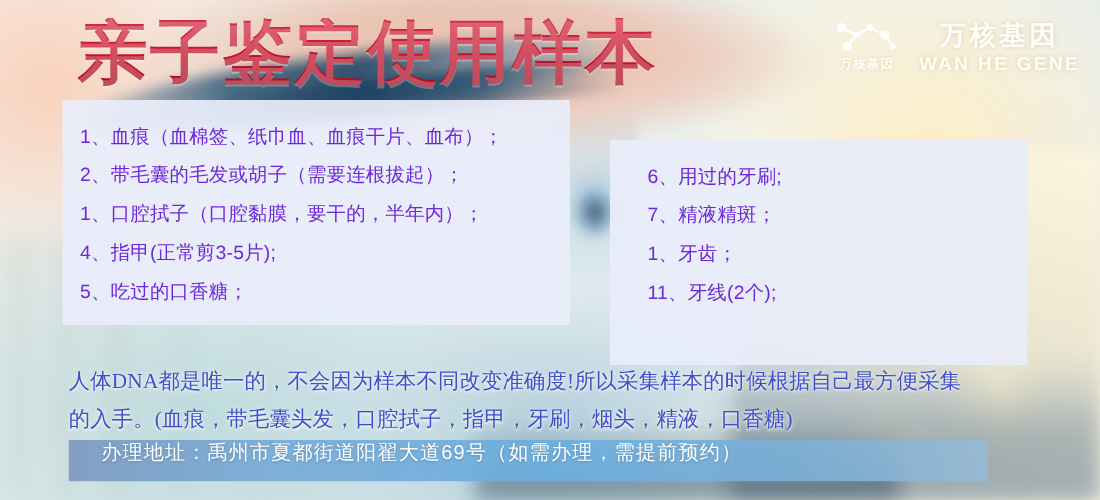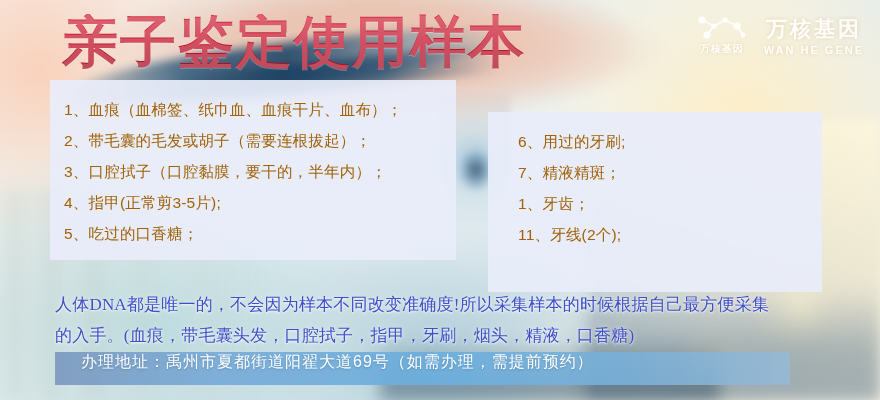--- a/index.html
+++ b/index.html
@@ -159,42 +159,42 @@
   }
   .logo-words { display: flex; flex-direction: column; align-items: center; gap: 1px; }
   .logo-cn {
     font-size: 21px;
     font-weight: 700;
     color: #ffffff;
     letter-spacing: 3px;
     text-shadow: 0 0 4px rgba(205,170,105,0.5);
   }
   .logo-en {
-    font-size: 11px;
+    font-size: 15px;
     font-weight: 700;
     color: #ffffff;
     letter-spacing: 2px;
     text-shadow: 0 0 4px rgba(205,170,105,0.5);
   }
 
   
   .panel {
     position: absolute;
     top: 80px;
     height: 180px;
     background: rgba(232,237,250,0.93);
     box-sizing: border-box;
     padding: 14px 10px 10px 14px;
   }
   .panel-left  { left: 50px;  width: 406px; }
   .panel-right { left: 488px; width: 334px; padding-left: 30px; margin-top: 32px; }
 
   .sample-item {
     font-size: 15.5px;
-    color: #a16207;
+    color: #6d28d9;
     line-height: 31px;
     white-space: nowrap;
     letter-spacing: 0.2px;
   }
 
   
   .note {
     position: absolute;
     left: 55px; top: 270px;
     width: 790px;
@@ -270,21 +270,21 @@
     </div>
     <div class="logo-words">
       <span class="logo-cn">万核基因</span>
       <span class="logo-en">WAN HE GENE</span>
     </div>
   </div>
 
   <div class="panel panel-left">
     <div class="sample-item">1、血痕（血棉签、纸巾血、血痕干片、血布）；</div>
     <div class="sample-item">2、带毛囊的毛发或胡子（需要连根拔起）；</div>
-    <div class="sample-item">3、口腔拭子（口腔黏膜，要干的，半年内）；</div>
+    <div class="sample-item">1、口腔拭子（口腔黏膜，要干的，半年内）；</div>
     <div class="sample-item">4、指甲(正常剪3-5片);</div>
     <div class="sample-item">5、吃过的口香糖；</div>
   </div>
 
   <div class="panel panel-right">
     <div class="sample-item">6、用过的牙刷;</div>
     <div class="sample-item">7、精液精斑；</div>
     <div class="sample-item">1、牙齿；</div>
     <div class="sample-item">11、牙线(2个);</div>
   </div>

